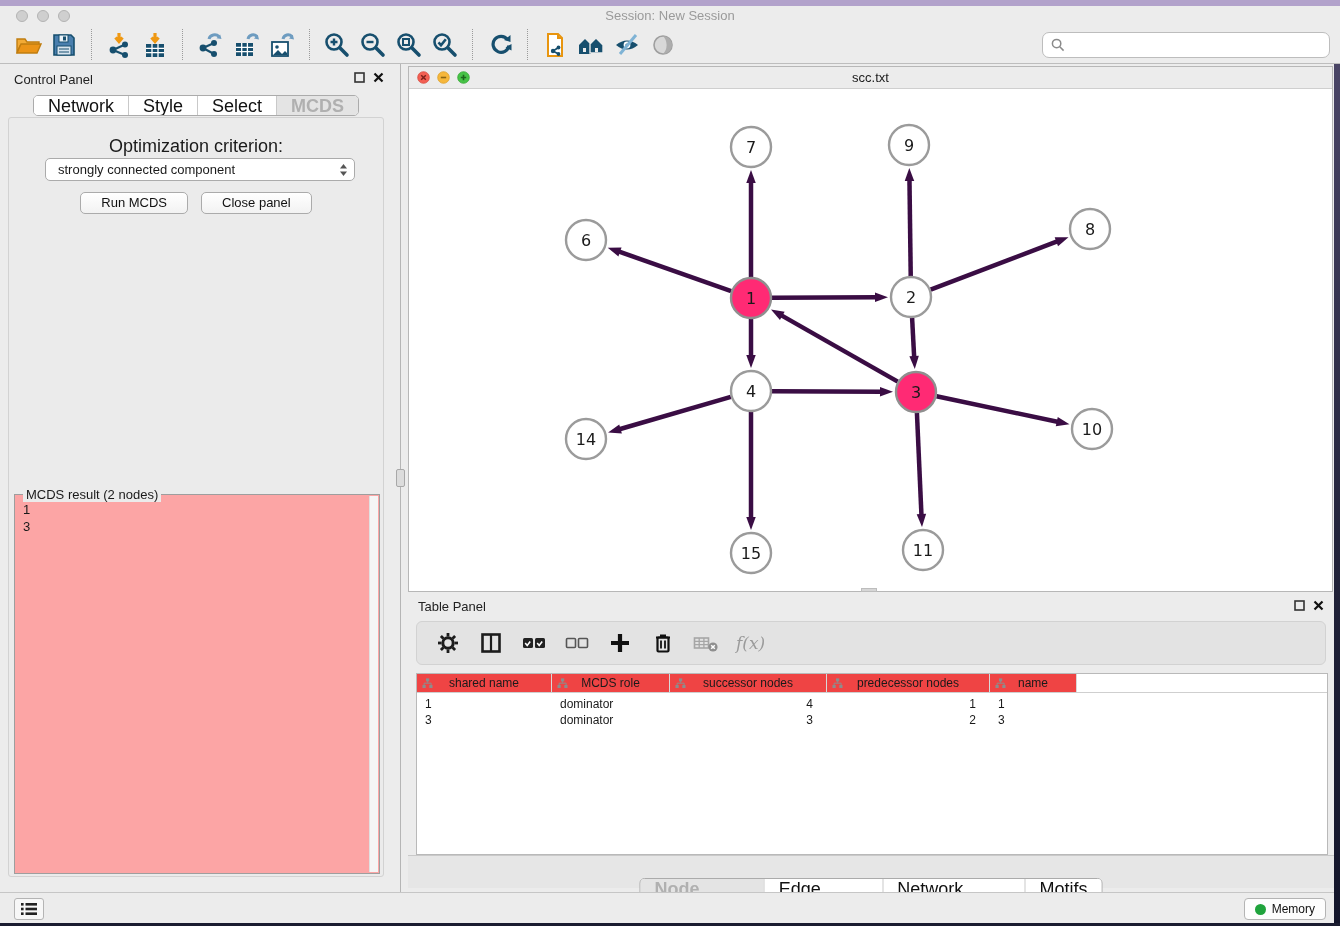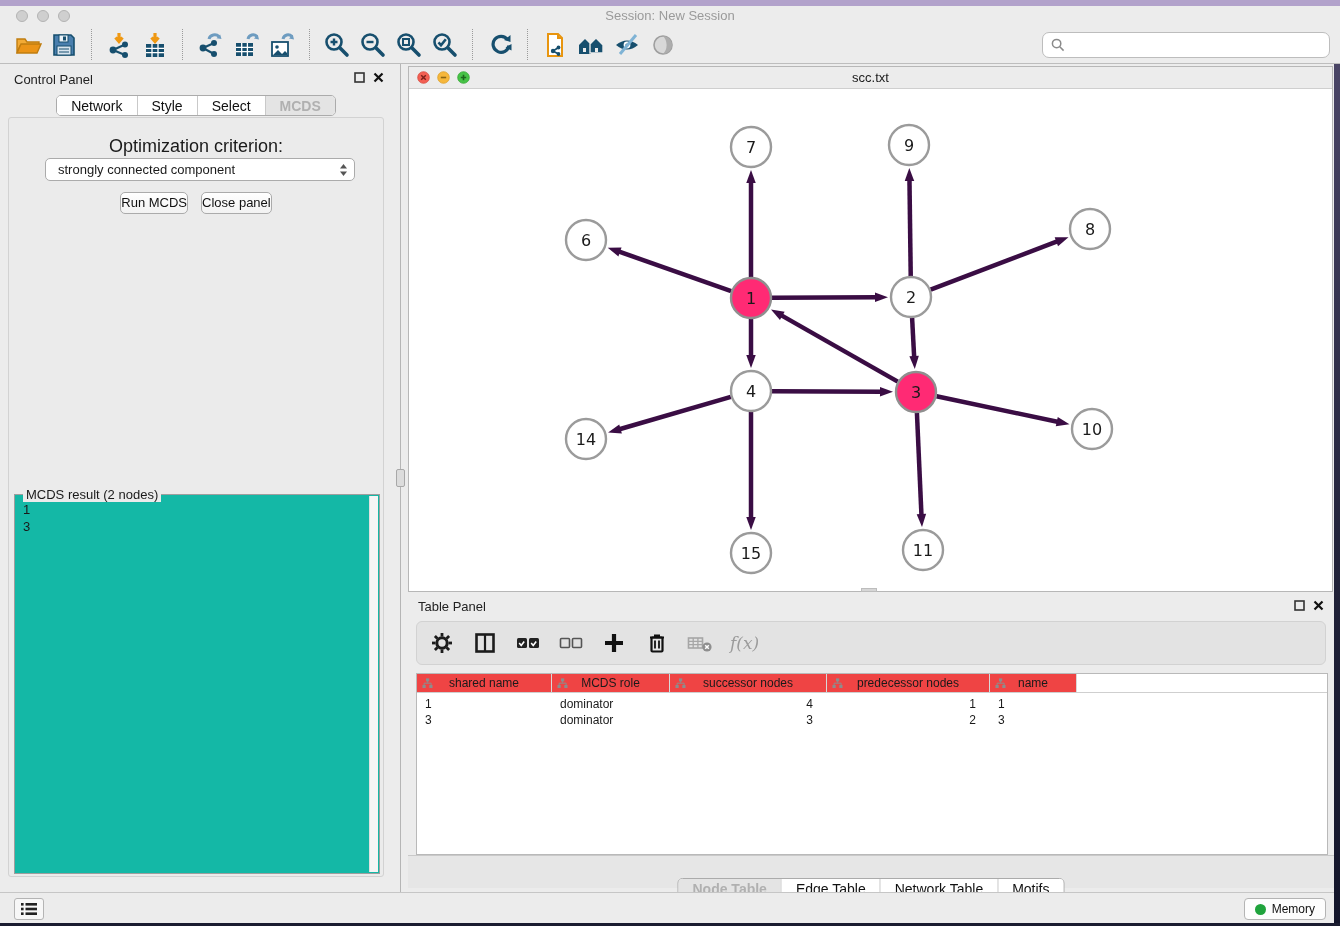--- a/index.html
+++ b/index.html
@@ -24,30 +24,30 @@
 
   
   .main { position:absolute; left:0; top:64px; width:1334px; height:828px; }
 
   
   .control-panel { position:absolute; left:0; top:0; width:392px; height:828px; }
   .cp-title { position:absolute; left:14px; top:8px; font-size:13px; color:#222; }
   .win-icons { position:absolute; right:8px; top:8px; display:flex; gap:8px; align-items:center; }
   .cp-tabs { position:absolute; left:0; top:31px; width:100%; display:flex; justify-content:center; }
   .segbar { display:flex; border:1px solid #ababab; border-radius:5px; overflow:hidden; background:#fff; height:21px; }
-  .segbar .seg { padding:0 14px; line-height:20px; font-size:14px; color:#111; border-left:1px solid #c9c9c9; cursor:default; background:#fff; }
+  .segbar .seg { padding:0 14px; line-height:20px; font-size:18px; color:#111; border-left:1px solid #c9c9c9; cursor:default; background:#fff; }
   .segbar .seg:first-child { border-left:none; }
   .segbar .seg.active { background:#e4e4e4; color:#b0b0b0;font-weight:bold; }
   .cp-body { position:absolute; left:8px; top:53px; width:376px; height:760px; background:#ebebeb; border:1px solid #d2d2d2; border-radius:3px; }
   .opt-label { position:absolute; left:0; top:18px; width:100%; text-align:center; font-size:18px; }
   .criterion { position:absolute; left:36px; top:40px; width:310px; height:23px; background:#fff; border:1px solid #ababab; border-radius:5px; display:flex; align-items:center; padding:0 6px 0 12px; font-size:13px; }
   .criterion .val { flex:1; }
   .btn-row { position:absolute; left:0; top:74px; width:100%; display:flex; justify-content:center; gap:13px; }
-  .btn { height:22px; background:linear-gradient(#ffffff,#f2f2f2); border:1px solid #ababab; border-radius:5px; font-size:13px; padding:0 0; line-height:20px; color:#111; }
-  .result-group { position:absolute; left:5px; top:376px; width:366px; height:380px; border:1px solid #9e9e9e; background:#14b8a6; }
+  .btn { height:22px; background:linear-gradient(#ffffff,#f2f2f2); border:1px solid #ababab; border-radius:5px; font-size:13px; padding:0 20px; line-height:20px; color:#111; }
+  .result-group { position:absolute; left:5px; top:376px; width:366px; height:380px; border:1px solid #9e9e9e; background:#fca5a5; }
   .result-label { position:absolute; top:-8px; left:8px; background:#ebebeb; padding:0 3px; font-size:13px; color:#1a1a1a; }
   .result-text { position:absolute; left:0; top:2px; right:10px; bottom:2px; padding:4px 8px; font-size:13px; line-height:17px; overflow:hidden; }
   .result-scroll { position:absolute; right:1px; top:1px; width:9px; bottom:1px; background:#f5f5f5; border-left:1px solid #e0e0e0; }
 
   
   .splitter { position:absolute; left:392px; top:0; width:16px; height:828px; }
   .splitter::before { content:""; position:absolute; left:8px; top:0; bottom:0; border-left:1px solid #b5b5b5; }
   .split-handle { position:absolute; left:4px; top:405px; width:9px; height:18px; background:#dcdcdc; border:1px solid #a8a8a8; border-radius:2px; }
 
   
@@ -56,21 +56,21 @@
   .net-window { position:absolute; left:0; top:2px; width:925px; height:526px; border:1px solid #b7b7b7; background:#fff; }
   .nw-titlebar { position:relative; height:22px; background:#ececec; border-bottom:1px solid #cfcfcf; }
   .nw-titlebar .title { display:block; text-align:center; line-height:22px; font-size:13px; color:#1a1a1a; }
   .traffic { position:absolute; left:8px; top:4px; display:flex; gap:7px; }
   .network-canvas { display:block; width:923px; height:502px; }
   .nw-grip { position:absolute; left:452px; bottom:-1px; width:16px; height:4px; background:#d6d6d6; border:1px solid #bdbdbd; }
 
   
   .table-panel { position:absolute; left:0; top:531px; width:926px; height:293px; background:#ececec; }
   .tp-title { position:absolute; left:10px; top:4px; font-size:13px; color:#222; }
-  .tp-toolbar { position:absolute; left:8px; top:26px; width:910px; height:44px; background:#e3e3e3; border:1px solid #d2d2d2; border-radius:6px; display:flex; align-items:center; gap:17px; padding-left:12px; }
+  .tp-toolbar { position:absolute; left:8px; top:26px; width:910px; height:44px; background:#e3e3e3; border:1px solid #d2d2d2; border-radius:6px; display:flex; align-items:center; gap:17px; padding-left:18px; }
   .tpbtn { display:flex; align-items:center; justify-content:center; width:26px; height:26px; }
   .fx { font-family:"DejaVu Serif", serif; font-style:italic; font-size:17px; color:#9b9b9b; }
   .tp-table { position:absolute; left:8px; top:78px; width:912px; height:182px; background:#fff; border:1px solid #b9b9b9; overflow:hidden; }
   .thead { display:flex; height:19px; border-bottom:1px solid #cfcfcf; }
   .th { position:relative; background:#ef4444; border-right:1px solid #d8d8d8; display:flex; align-items:center; justify-content:center; font-size:12px; color:#1a1a1a; }
   .th svg { position:absolute; left:5px; top:4px; }
   .tbody { padding-top:3px; }
   .trow { display:flex; height:16px; align-items:center; font-size:12px; }
   .td { padding:0 8px; white-space:nowrap; overflow:hidden; }
   .tp-bottom { position:absolute; left:0; top:260px; width:926px; height:33px; background:#e6e6e6; border-top:1px solid #c9c9c9; }

